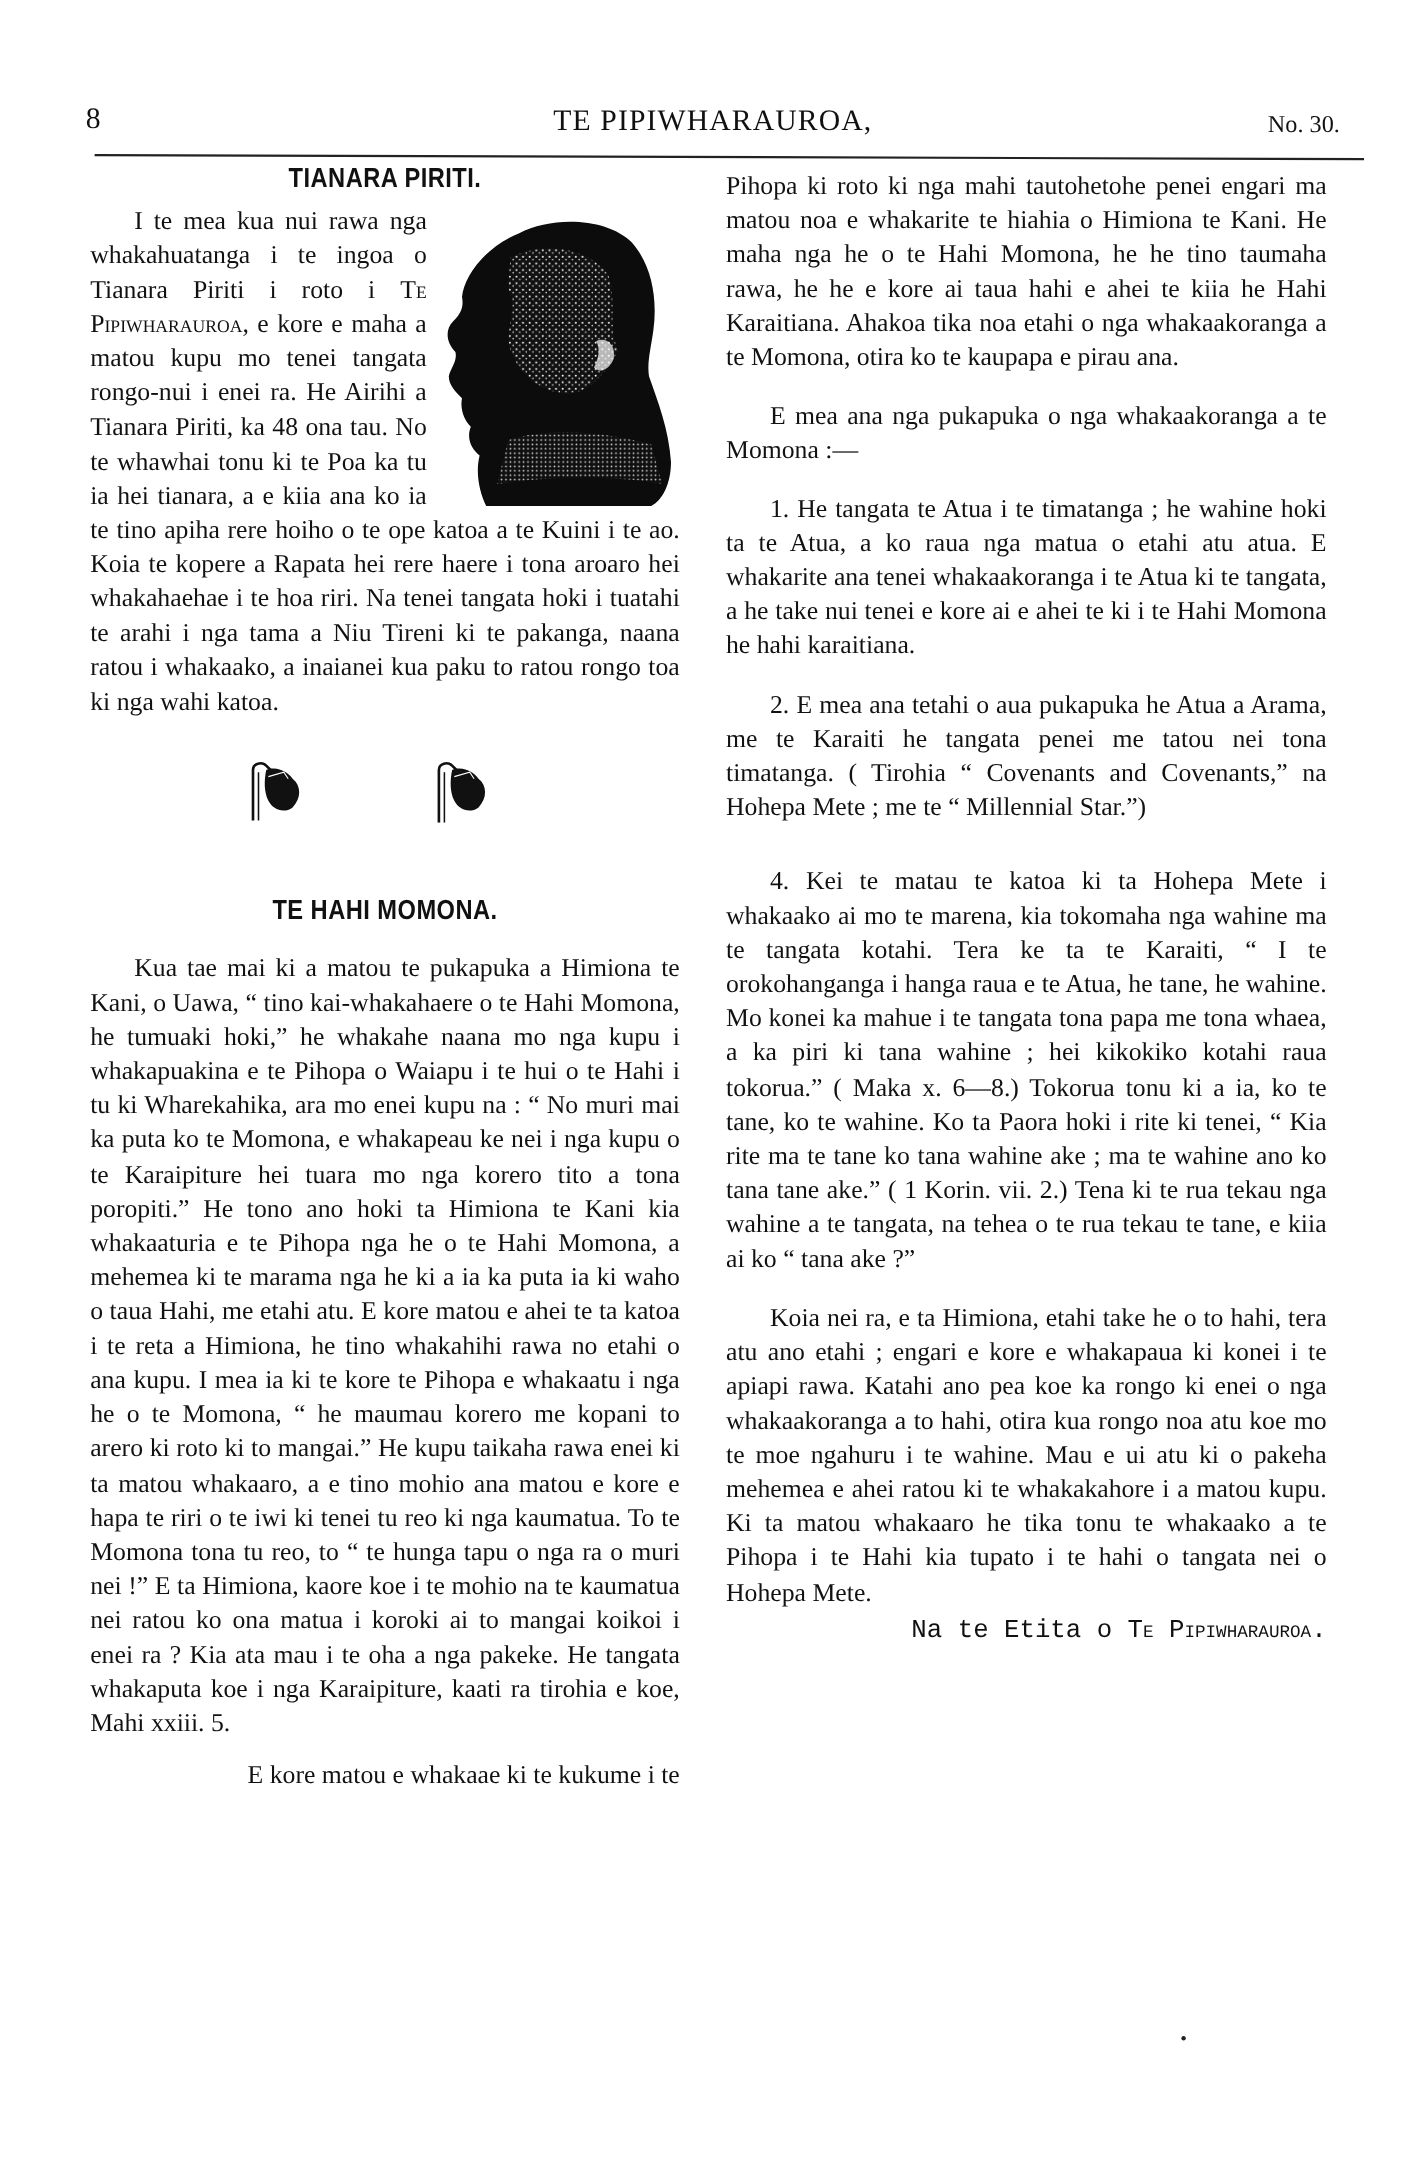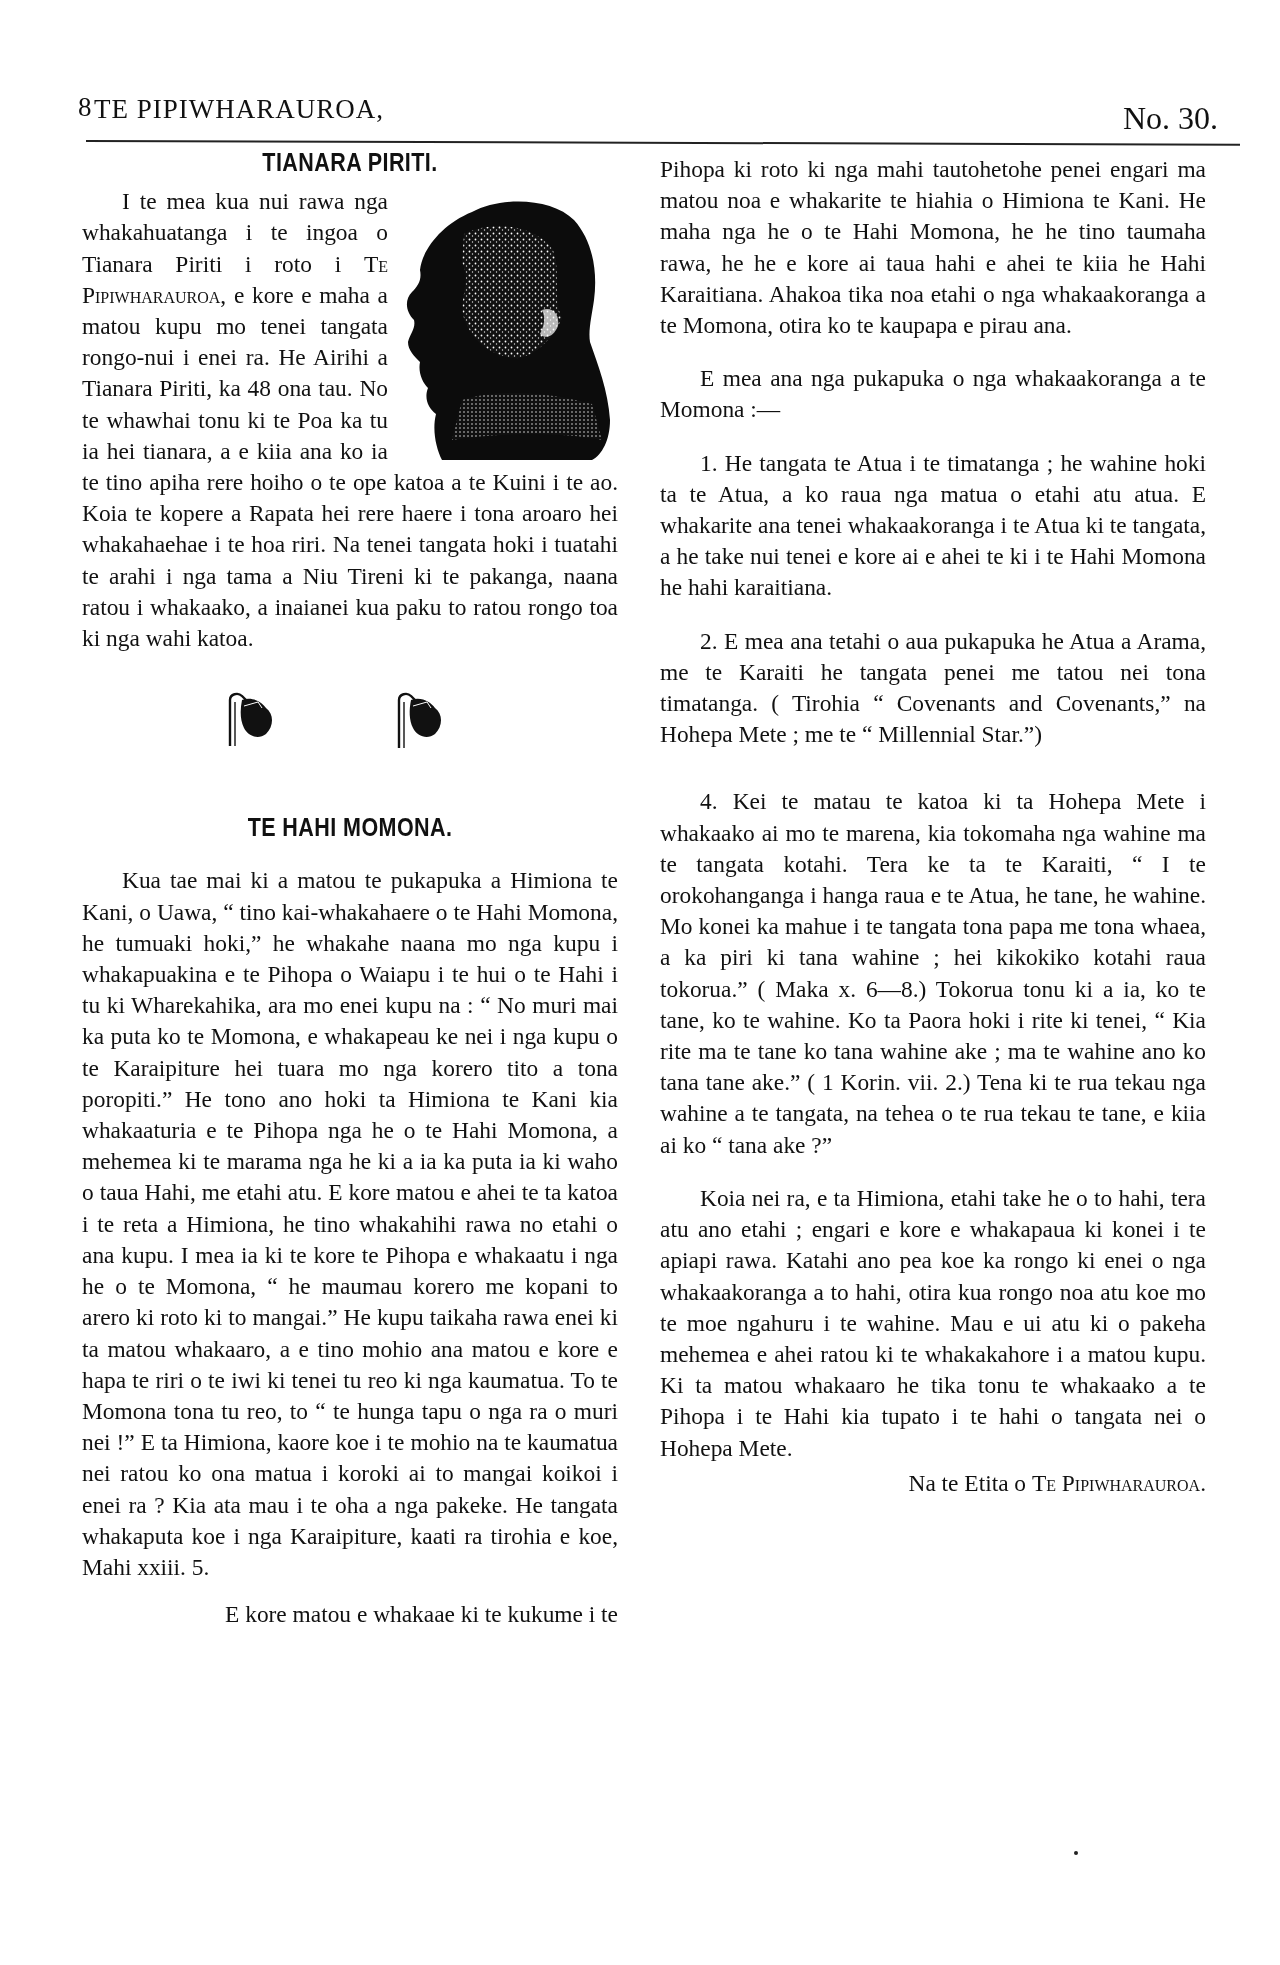--- a/index.html
+++ b/index.html
@@ -2,22 +2,22 @@
 <html><head>
 <meta charset="utf-8">
 <style>
   html, body { margin:0; padding:0; background:#ffffff; }
   body { width:1280px; height:1965px; position:relative; overflow:hidden;
          font-family:"Liberation Serif","DejaVu Serif",serif; color:#111; }
   .page { position:absolute; left:0; top:0; width:1280px; height:1965px; }
 
   .running-head { position:absolute; left:78px; top:92px; width:1140px; height:46px; }
   .page-num { position:absolute; left:0; top:0; font-size:27px; }
-  .journal { position:absolute; left:16px; right:0; top:2px; text-align:left; font-size:27px; letter-spacing:1px; }
-  .issue { position:absolute; right:0; top:8px; font-size:32px; }
+  .journal { position:absolute; left:0; right:0; top:2px; text-align:center; font-size:27px; letter-spacing:1px; }
+  .issue { position:absolute; right:0; top:8px; font-size:22px; }
   .head-rule { position:absolute; left:86px; top:140px; width:1154px; height:2px; background:#222; transform:rotate(0.18deg); transform-origin:left; }
 
   .col { position:absolute; font-size:23.4px; line-height:31.2px; text-align:justify; hyphens:manual; }
   .col p { margin:4px; }
   .left-col { left:78px; top:141px; width:544px; }
   .right-col { left:656px; top:150px; width:554px; }
 
   .section-title { font-family:"Liberation Sans","DejaVu Sans",sans-serif; font-weight:bold;
                    font-stretch:condensed; text-align:center; font-size:25px; letter-spacing:0.5px; transform:scaleX(0.86); }
   .title1 { margin:6px 0 8px 0; }
@@ -25,21 +25,21 @@
   .sc { font-variant:small-caps; }
   .italic { }
 
   .portrait-wrap { float:right; width:210px; height:270px; margin:4px 10px 0 14px; }
   .ornaments { height:70px; position:relative; margin:38px 0 50px 0; }
   .orn { position:absolute; top:0; width:50px; height:56px; }
   .orn.a { left:148px; }
   .orn.b { left:317px; }
   .title2 { margin:0 0 22px 0; }
   .gap { height:14px; }
-  .sig { text-align:right; margin-top:18px; }
+  .sig { text-align:right; margin-top:18px;font-family:Liberation Mono, monospace; }
   .mark-dot { position:absolute; width:4px; height:4px; border-radius:50%; background:#222; }
 </style>
 </head>
 <body>
 
 <div class="page">
 
   <div class="running-head">
     <span class="page-num">8</span>
     <div class="journal">TE PIPIWHARAUROA,</div>

